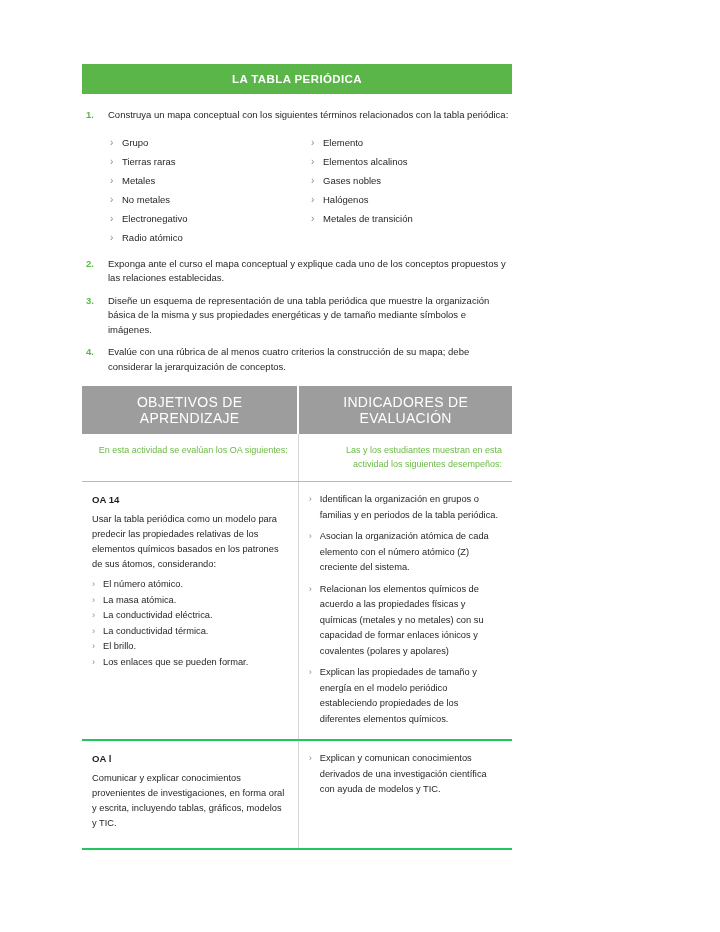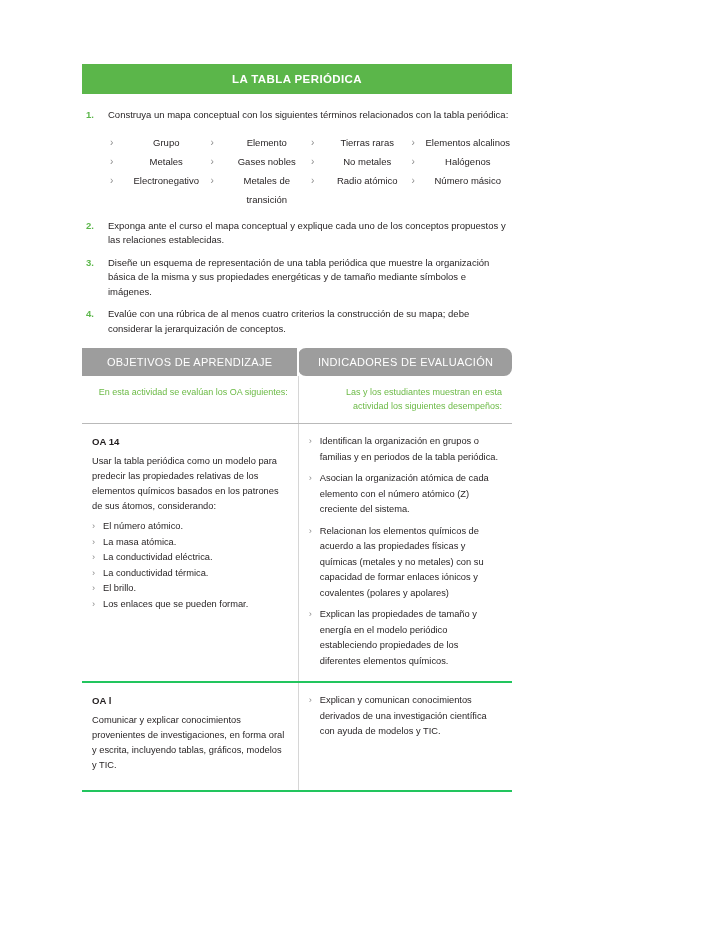--- a/index.html
+++ b/index.html
@@ -53,25 +53,24 @@
   .item-body {
     flex: 1 1 auto;
     font-size: 9.5px;
     line-height: 14.5px;
     color: #231f20;
   }
 
   
   .terms {
     display: grid;
-    grid-template-columns: 1fr 1fr 1fr 1fr;
+    grid-template-columns: 1fr 1fr;
     column-gap: 0px;
     row-gap: 0px;
     margin: 10px 0 10px 28px;
-    text-align: center;
   }
   .term {
     font-size: 9.5px;
     line-height: 19px;
     color: #231f20;
     padding-left: 12px;
     position: relative;
   }
   .term::before {
     content: "\203A";
@@ -89,27 +88,27 @@
     margin-top: 12px;
     table-layout: fixed;
   }
   table.oa-table col.c1 { width: 50.3%; }
   table.oa-table col.c2 { width: 49.7%; }
 
   .th-cell {
     background: #9d9d9d;
     color: #ffffff;
     text-align: center;
-    font-size: 11px;
+    font-size: 14px;
     font-weight: normal;
     letter-spacing: 0.3px;
     padding: 8px 6px;
     border-right: 2px solid #ffffff;
   }
-  .th-cell.last { border-right: none; border-radius: 8px; }
+  .th-cell.last { border-right: none; }
 
   .sub-cell {
     color: #6cba46;
     text-align: right;
     font-size: 9px;
     line-height: 14px;
     padding: 9px 10px 10px 10px;
     border-right: 1px solid #d6d6d6;
     border-bottom: 1px solid #b9b9b9;
     vertical-align: top;
@@ -173,21 +172,20 @@
     <div class="term">Elemento</div>
     <div class="term">Tierras raras</div>
     <div class="term">Elementos alcalinos</div>
     <div class="term">Metales</div>
     <div class="term">Gases nobles</div>
     <div class="term">No metales</div>
     <div class="term">Halógenos</div>
     <div class="term">Electronegativo</div>
     <div class="term">Metales de transición</div>
     <div class="term">Radio atómico</div>
-    <div class="term">Número másico</div>
   </div>
 
   <div class="item">
     <div class="item-num">2.</div>
     <div class="item-body">Exponga ante el curso el mapa conceptual y explique cada uno de los conceptos propuestos y las relaciones establecidas.</div>
   </div>
 
   <div class="item">
     <div class="item-num">3.</div>
     <div class="item-body">Diseñe un esquema de representación de una tabla periódica que muestre la organización básica de la misma y sus propiedades energéticas y de tamaño mediante símbolos e imágenes.</div>

